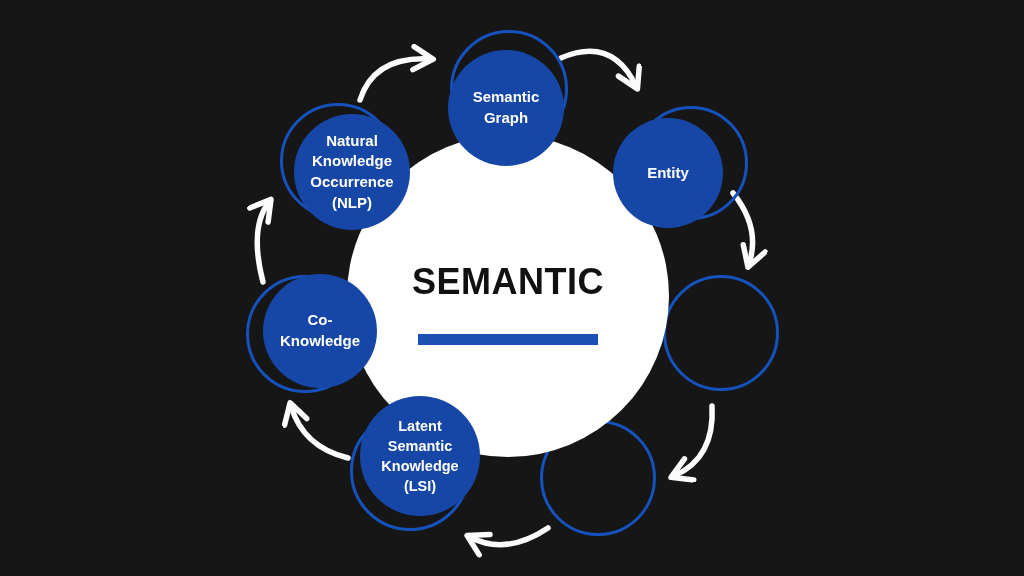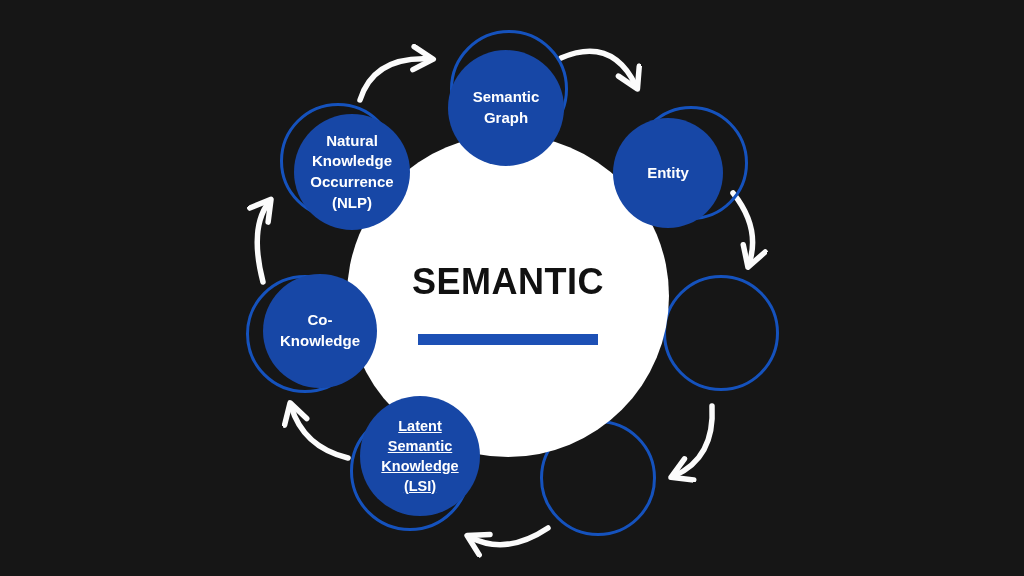--- a/index.html
+++ b/index.html
@@ -31,21 +31,21 @@
     display:flex;flex-direction:column;align-items:center;justify-content:center;
     color:#ffffff;font-weight:bold;font-size:15px;line-height:1.38;
     text-align:center;
   }
   .node span{display:block;}
   
   .n-semantic-search{left:448px;top:50px;width:116px;height:116px;}
   .n-entity{left:613px;top:118px;width:110px;height:110px;}
   .n-knowledge-graph{left:644px;top:274px;width:113px;height:113px;}
   .n-schema-markup{left:533px;top:400px;width:112px;height:112px;}
-  .n-lsi{left:360px;top:396px;width:120px;height:120px;font-size:14.5px;text-decoration:underline;}
+  .n-lsi{left:360px;top:396px;width:120px;height:120px;font-size:14.5px;}
   .n-co-occurrence{left:263px;top:274px;width:114px;height:114px;}
   .n-nlp{left:294px;top:114px;width:116px;height:116px;font-size:15px;}
   
   .r-semantic-search{left:450px;top:30px;width:112px;height:112px;}
   .r-entity{left:634px;top:106px;width:108px;height:108px;}
   .r-knowledge-graph{left:663px;top:275px;width:110px;height:110px;}
   .r-schema-markup{left:540px;top:420px;width:110px;height:110px;}
   .r-lsi{left:350px;top:411px;width:114px;height:114px;}
   .r-co-occurrence{left:246px;top:275px;width:112px;height:112px;}
   .r-nlp{left:280px;top:103px;width:110px;height:110px;}

